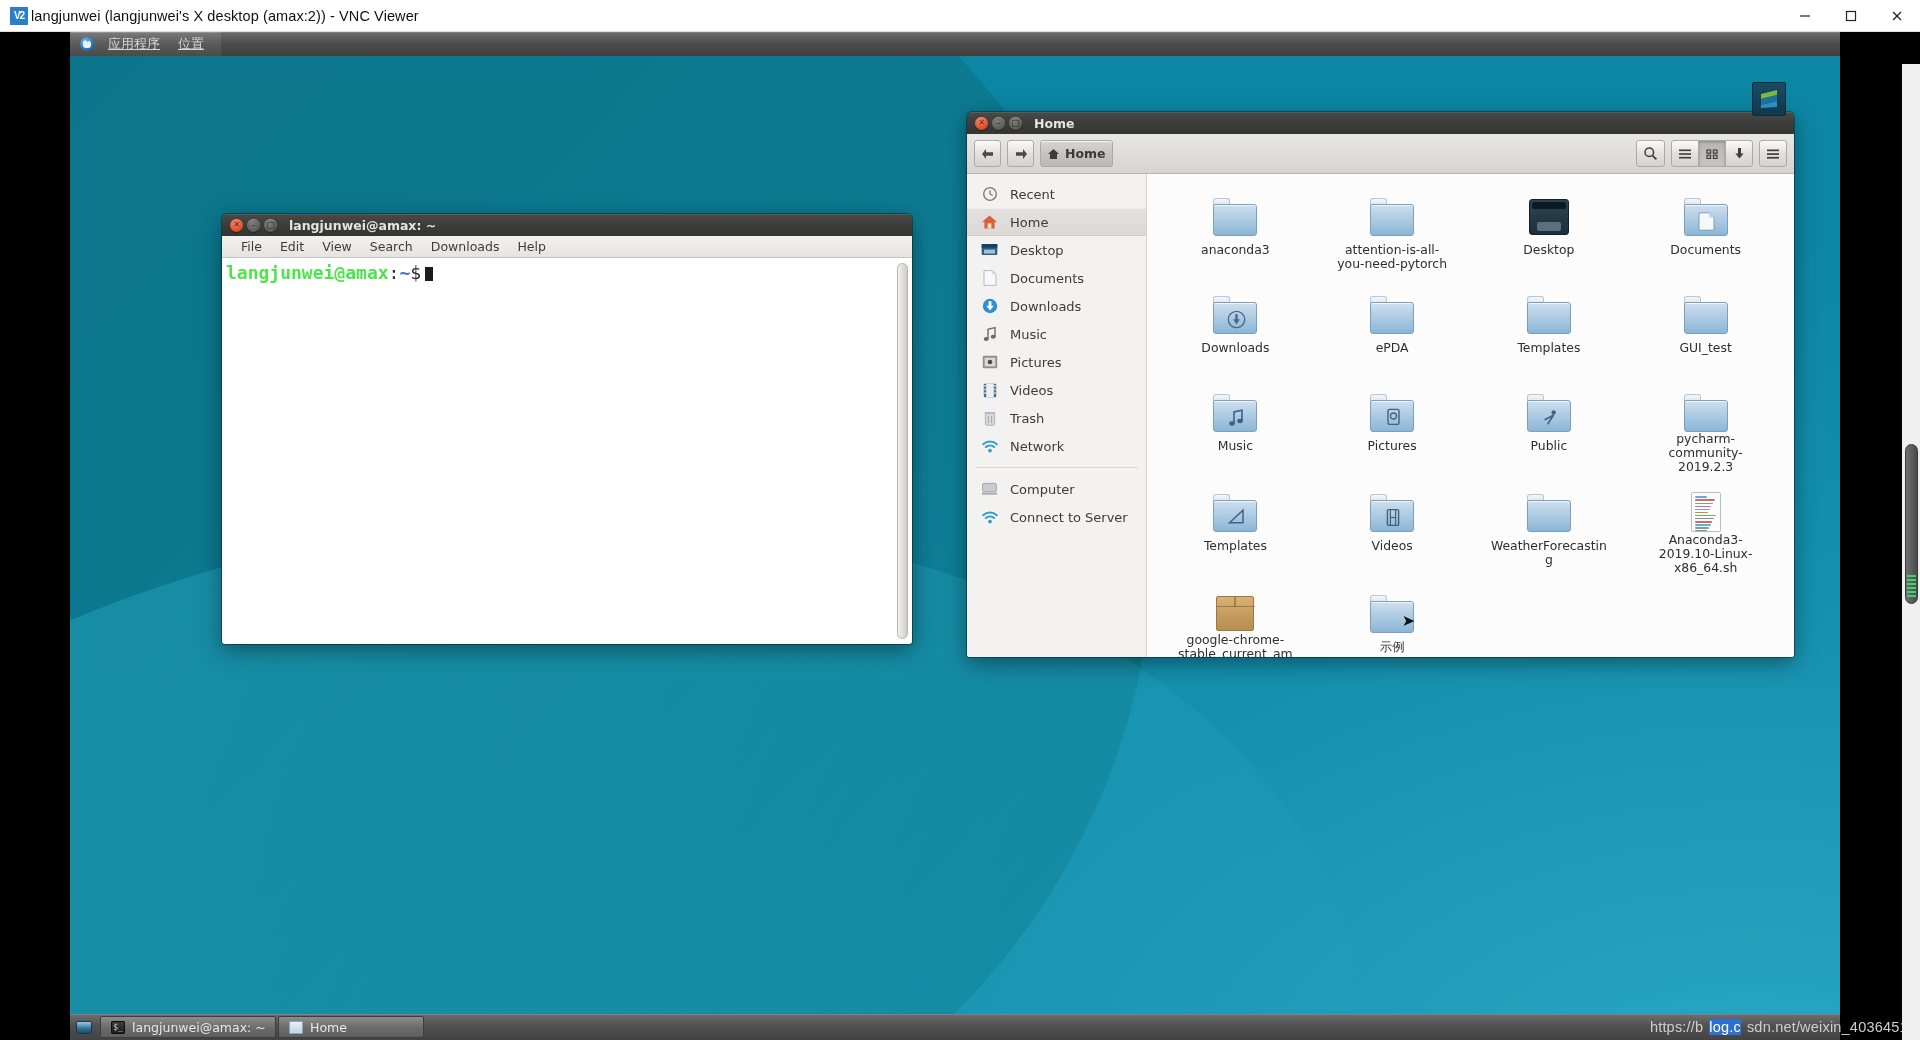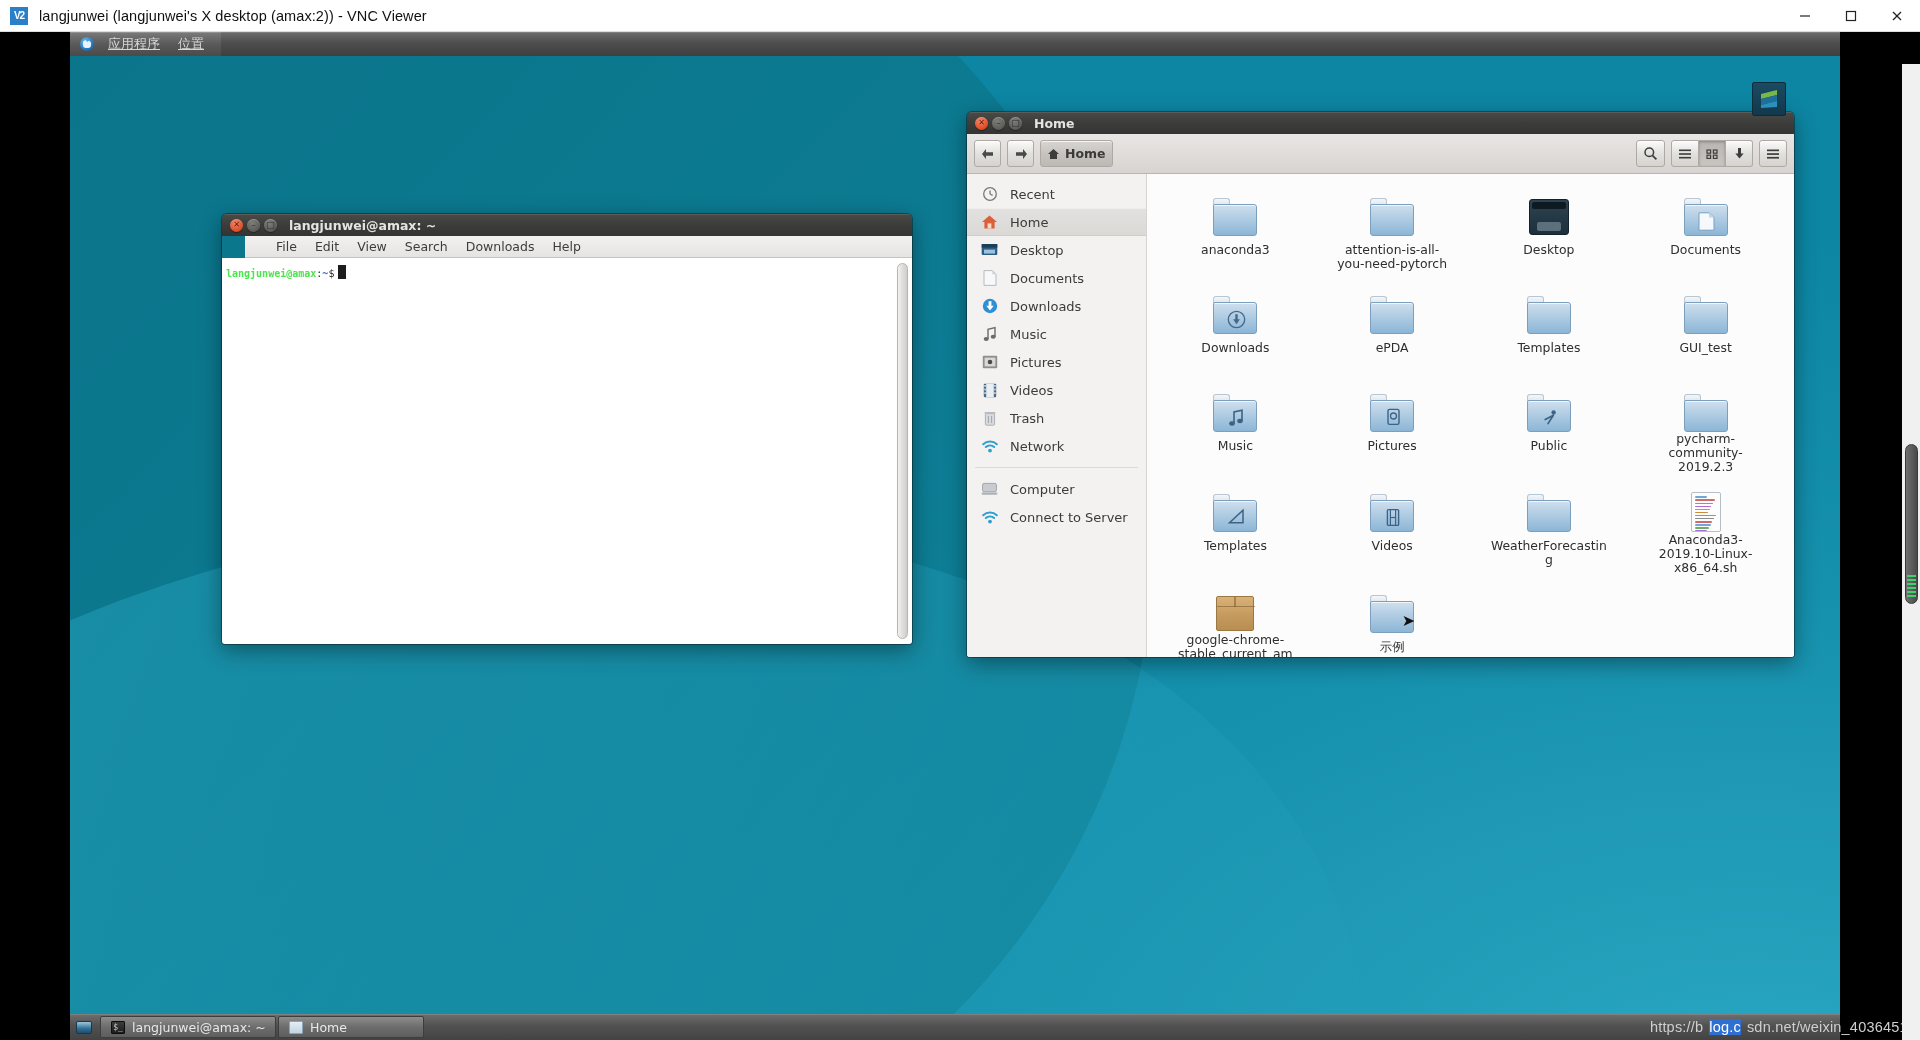--- a/index.html
+++ b/index.html
@@ -12,21 +12,21 @@
 
   
   #vnc-window { position:absolute; inset:0; background:#ffffff; }
 
   #vnc-titlebar {
     position:absolute; top:0; left:0; width:1920px; height:32px;
     background:#ffffff; border-bottom:1px solid #dcdcdc;
     display:flex; align-items:center;
   }
   #vnc-titlebar .vnc-logo {
-    width:18px; height:18px; margin-left:10px; margin-right:11px;
+    width:18px; height:18px; margin-left:10px; margin-right:3px;
     background:#2a7fc9; color:#fff; font-size:10px; font-weight:bold;
     display:flex; align-items:center; justify-content:center;
     font-family:"Liberation Sans",sans-serif; letter-spacing:-1px;
   }
   #vnc-titlebar .vnc-title {
     font-size:14.5px; color:#101010; letter-spacing:0.1px;
   }
   .winbtns { margin-left:auto; display:flex; height:32px; }
   .winbtn {
     width:46px; height:32px; display:flex; align-items:center; justify-content:center;
@@ -120,32 +120,32 @@
   .gwin-title {
     font-size:12.5px; color:#e4e4e2; font-weight:bold; margin-left:12px;
     font-family:"DejaVu Sans", sans-serif;
   }
 
   
   #terminal-window { left:152px; top:182px; width:690px; height:430px; }
   #terminal-menubar {
     height:22px; background:linear-gradient(#f2f1f0,#e6e4e2);
     border-bottom:1px solid #c7c4c0;
-    display:flex; align-items:center; padding-left:22px;margin-left:23px;
+    display:flex; align-items:center; padding-left:10px;
   }
   #terminal-menubar .mitem {
     font-size:12.5px; color:#3c3c3c; padding:0 9px; line-height:22px;
     font-family:"DejaVu Sans", sans-serif;
   }
   #terminal-body {
     background:#ffffff; height:386px; position:relative; overflow:hidden;
     border-top:1px solid #fff;
   }
   #terminal-text {
-    font-family:"DejaVu Sans Mono", monospace; font-size:10px;
+    font-family:"DejaVu Sans Mono", monospace; font-size:18px;
     padding:6px 0 0 4px; white-space:pre; line-height:16px;
   }
   .t-user { color:#4ee44e; font-weight:bold; }
   .t-colon { color:#2b2b2b; }
   .t-path { color:#4a6fd6; font-weight:bold; }
   .t-dollar { color:#2b2b2b; }
   .t-cursor {
     display:inline-block; width:8px; height:14px; background:#1c1c1c;
     vertical-align:-2px; margin-left:4px;
   }

